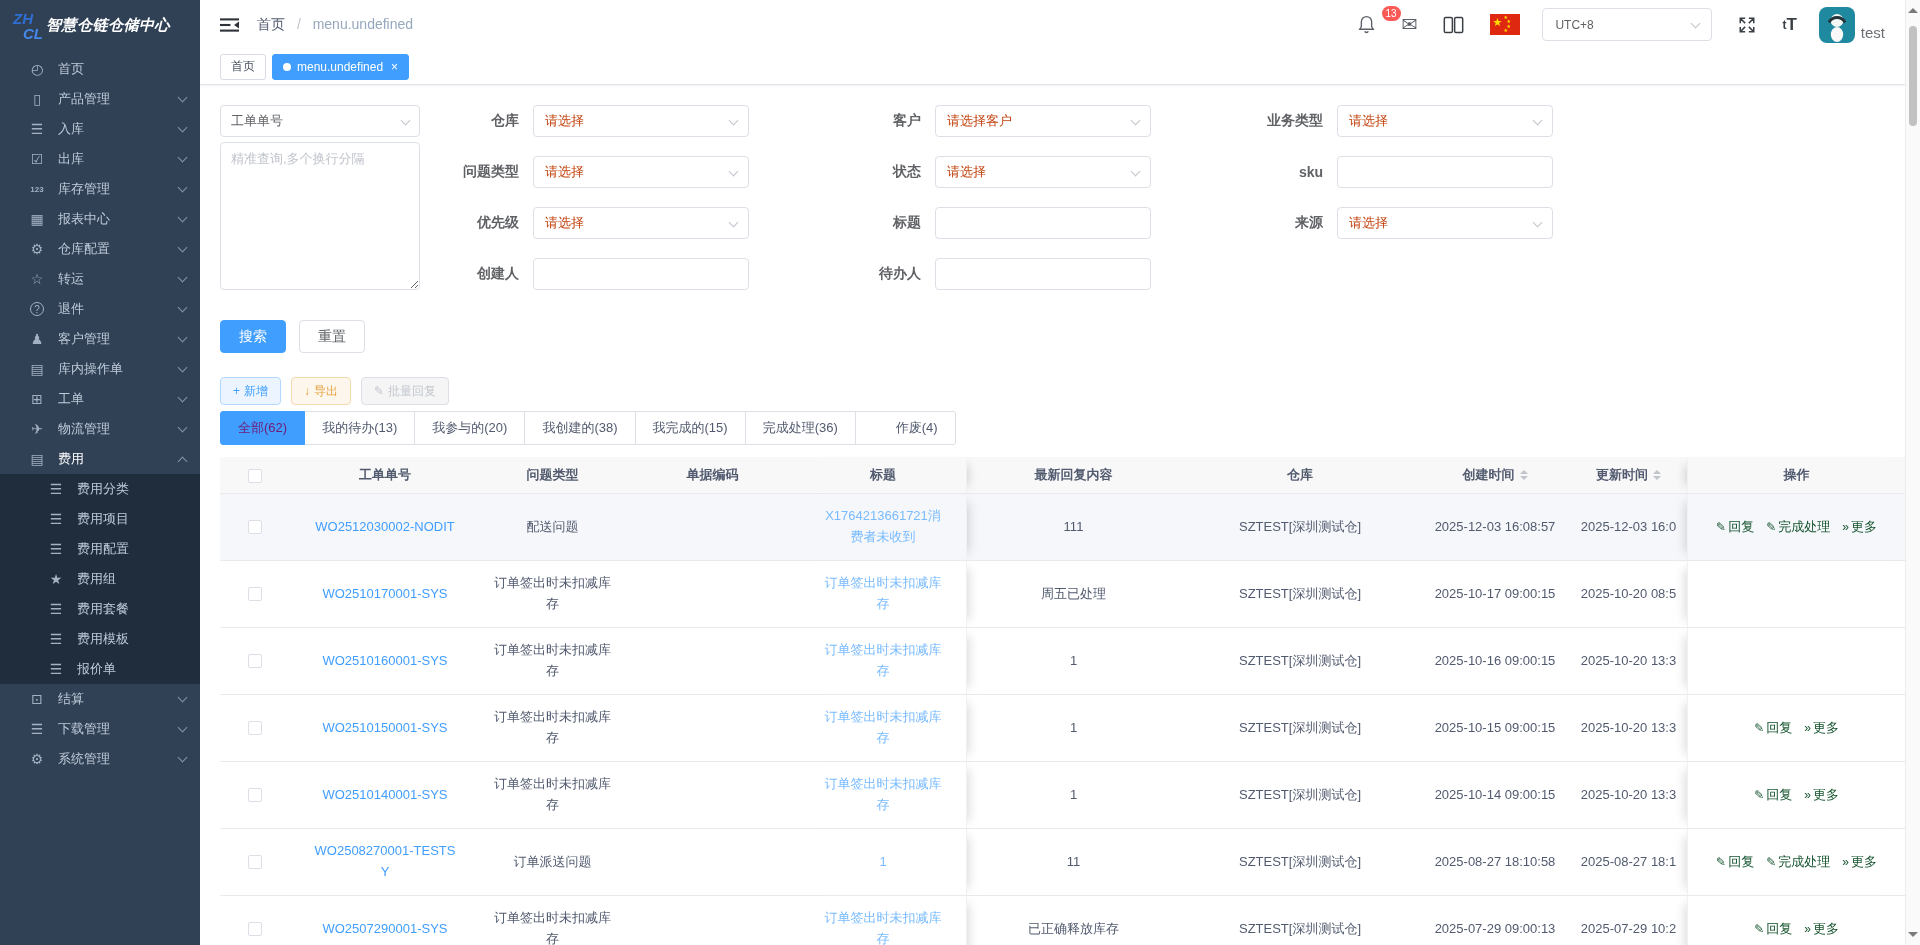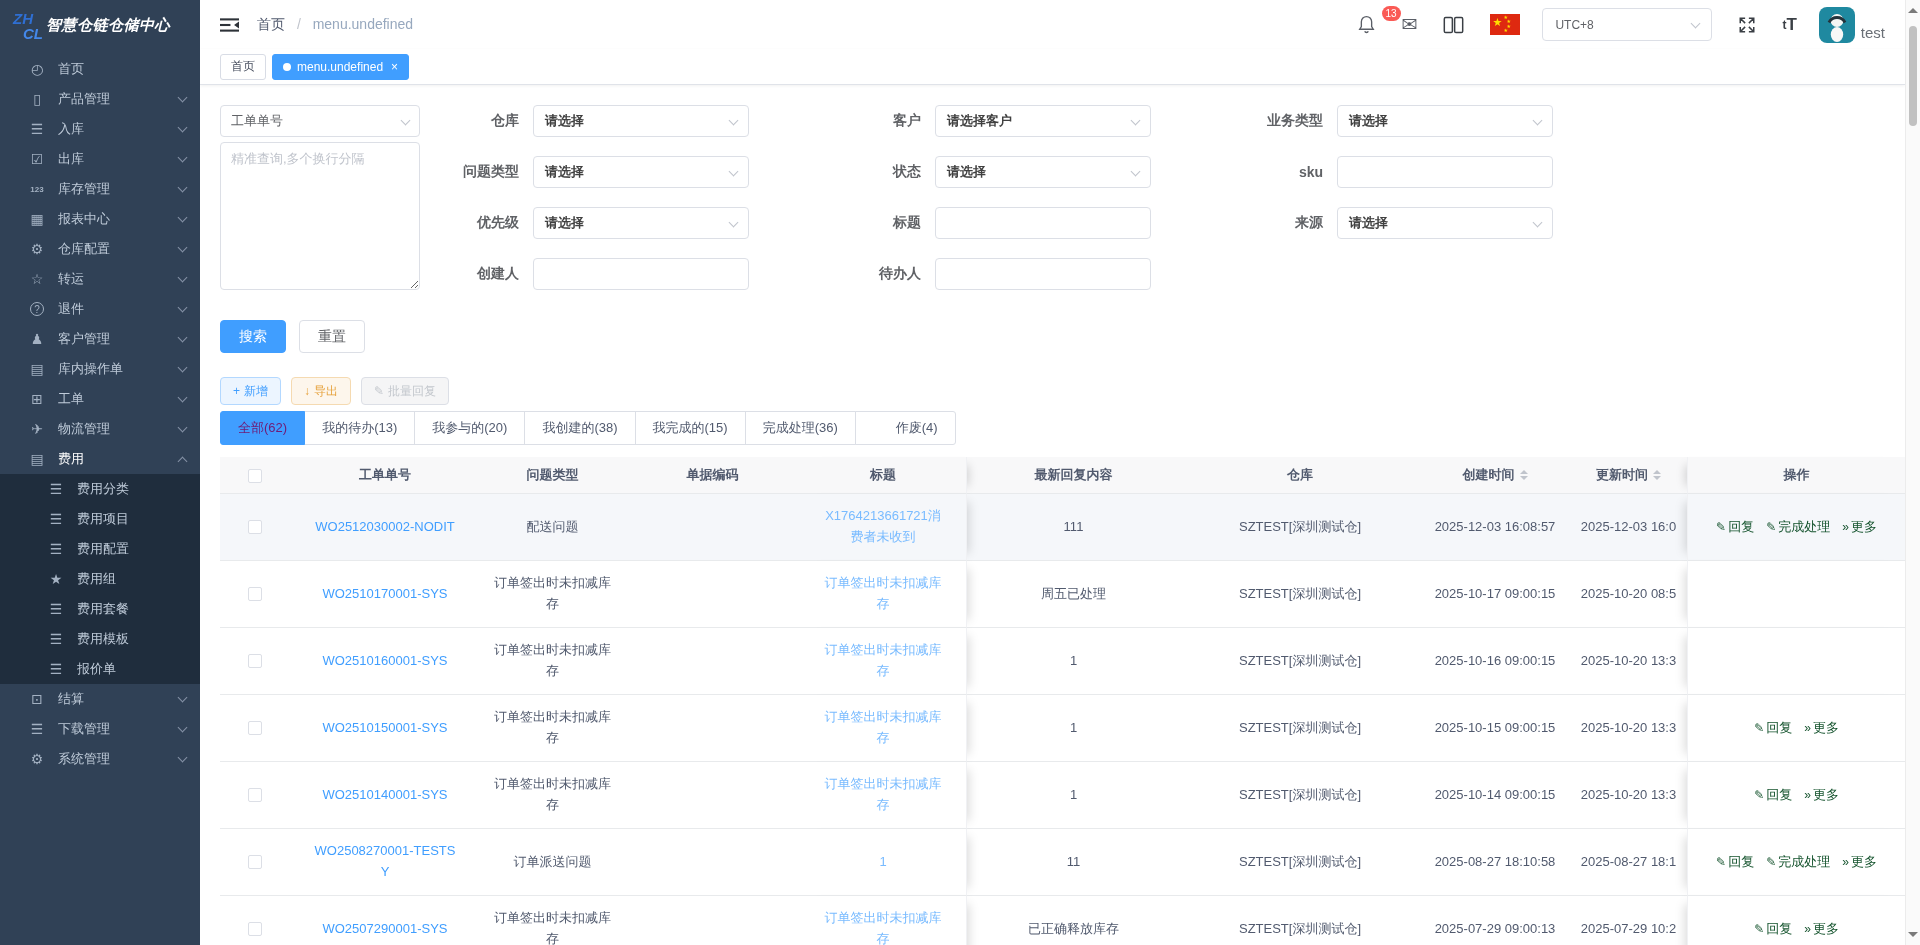--- a/index.html
+++ b/index.html
@@ -63,21 +63,21 @@
   .kw-select .chev { border-color:#c0c4cc; margin-left:auto; margin-top:-2px; }
   .kw-area { margin-top:5px; width:200px; height:148px; border:1px solid #dcdfe6; border-radius:4px; padding:7px 10px; font-size:13px; color:#606266; font-family:inherit; resize:both; outline:none; }
   .kw-area::placeholder { color:#c0c4cc; }
   .f-row { display:flex; align-items:center; margin-bottom:19px; height:32px; }
   .f-row:last-child { margin-bottom:0; }
   .f-label { text-align:right; margin-right:14px; font-size:14px; color:#606266; font-weight:bold; white-space:nowrap; }
   .fcol-a .f-label { width:99px; }
   .fcol-b .f-label, .fcol-c .f-label { width:172px; }
   .sel, .inp { width:216px; height:32px; border:1px solid #dcdfe6; border-radius:4px; display:flex; align-items:center; padding:0 11px; font-size:13px; background:#fff; }
   .sel { cursor:pointer; }
-  .sel .ph { color:#404040;font-weight:bold; }
+  .sel .ph { color:#c2410c; }
   .sel .chev { border-color:#c0c4cc; margin-left:auto; margin-top:-2px; }
   input.inp { outline:none; color:#606266; }
   
   .btn-row { margin-top:26px; display:flex; gap:13px; }
   .btn { height:33px; padding:0 18px; border-radius:4px; font-size:14px; cursor:pointer; border:1px solid #dcdfe6; background:#fff; color:#606266; font-family:inherit; }
   .btn.primary { background:#409eff; border-color:#409eff; color:#fff; }
   .toolbar { margin-top:24px; display:flex; gap:10px; }
   .sbtn { height:28px; padding:0 12px; border-radius:4px; font-size:12px; cursor:pointer; display:inline-flex; align-items:center; gap:4px; font-family:inherit; }
   .sbtn.add { background:#ecf5ff; border:1px solid #b3d8ff; color:#409eff; }
   .sbtn.export { background:#fdf6ec; border:1px solid #f5dab1; color:#e6a23c; }

